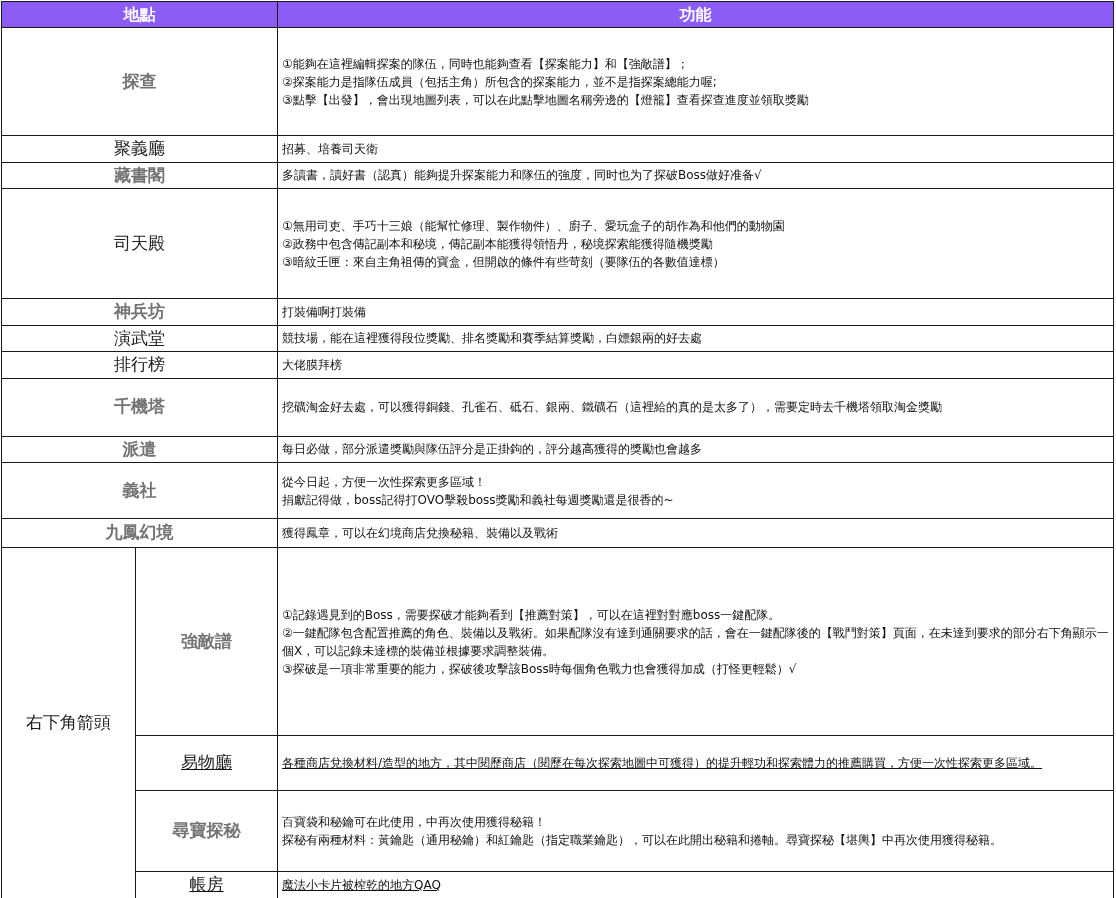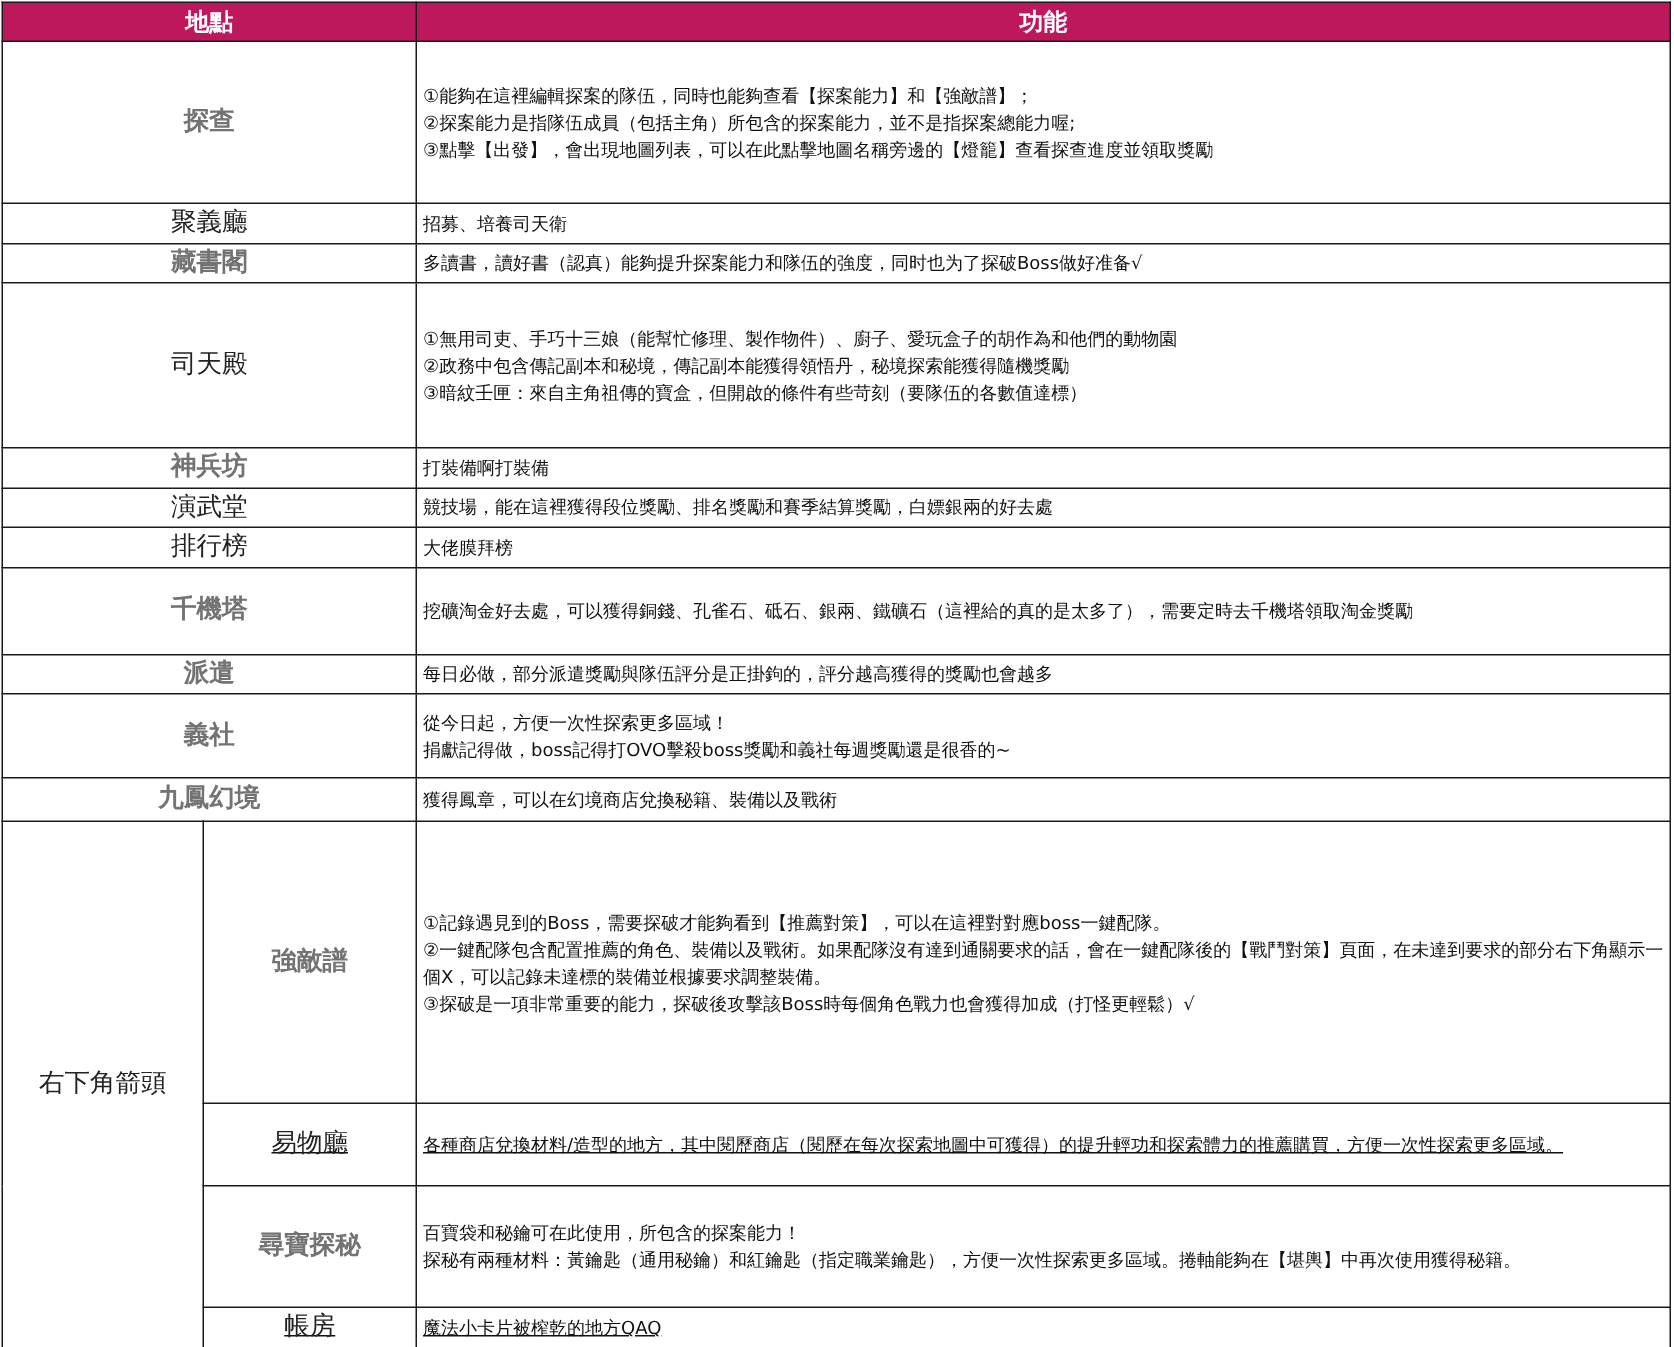--- a/index.html
+++ b/index.html
@@ -11,21 +11,21 @@
       border-collapse: collapse;
       table-layout: fixed;
       font-size: 16px;
       line-height: 1.5;
     }
     table.guide td, table.guide th {
       border: 1px solid #1a1a1a;
       vertical-align: middle;
     }
     th.hdr {
-      background: #be185d;
+      background: #8b5cf6;
       color: #ffffff;
       font-weight: bold;
       height: 26px;
       font-size: 16px;
       text-align: center;
       border-color: #7a0000;
       margin-left: 44px;
     }
     td.loc { text-align: center; font-size: 17px; color: #222; }
     td.loc.hl { color: #737373; font-weight: bold; }
@@ -141,22 +141,22 @@
     </tr>
     <tr class="r-yiwu">
       <td class="loc">易物廳</td>
       <td class="desc">
         <span class="line">各種商店兌換材料/造型的地方，其中閱歷商店（閱歷在每次探索地圖中可獲得）的提升輕功和探索體力的推薦購買，方便一次性探索更多區域。</span>
       </td>
     </tr>
     <tr class="r-xunbao">
       <td class="loc hl">尋寶探秘</td>
       <td class="desc">
-        <span class="line">百寶袋和秘鑰可在此使用，所包含的探案能力！</span>
-        <span class="line">探秘有兩種材料：黃鑰匙（通用秘鑰）和紅鑰匙（指定職業鑰匙），方便一次性探索更多區域。捲軸能夠在【堪輿】中再次使用獲得秘籍。</span>
+        <span class="line">百寶袋和秘鑰可在此使用，中再次使用獲得秘籍！</span>
+        <span class="line">探秘有兩種材料：黃鑰匙（通用秘鑰）和紅鑰匙（指定職業鑰匙），可以在此開出秘籍和捲軸。尋寶探秘【堪輿】中再次使用獲得秘籍。</span>
       </td>
     </tr>
     <tr class="r-zhang">
       <td class="loc">帳房</td>
       <td class="desc">
         <span class="line">魔法小卡片被榨乾的地方QAQ</span>
       </td>
     </tr>
   </tbody>
 </table>

